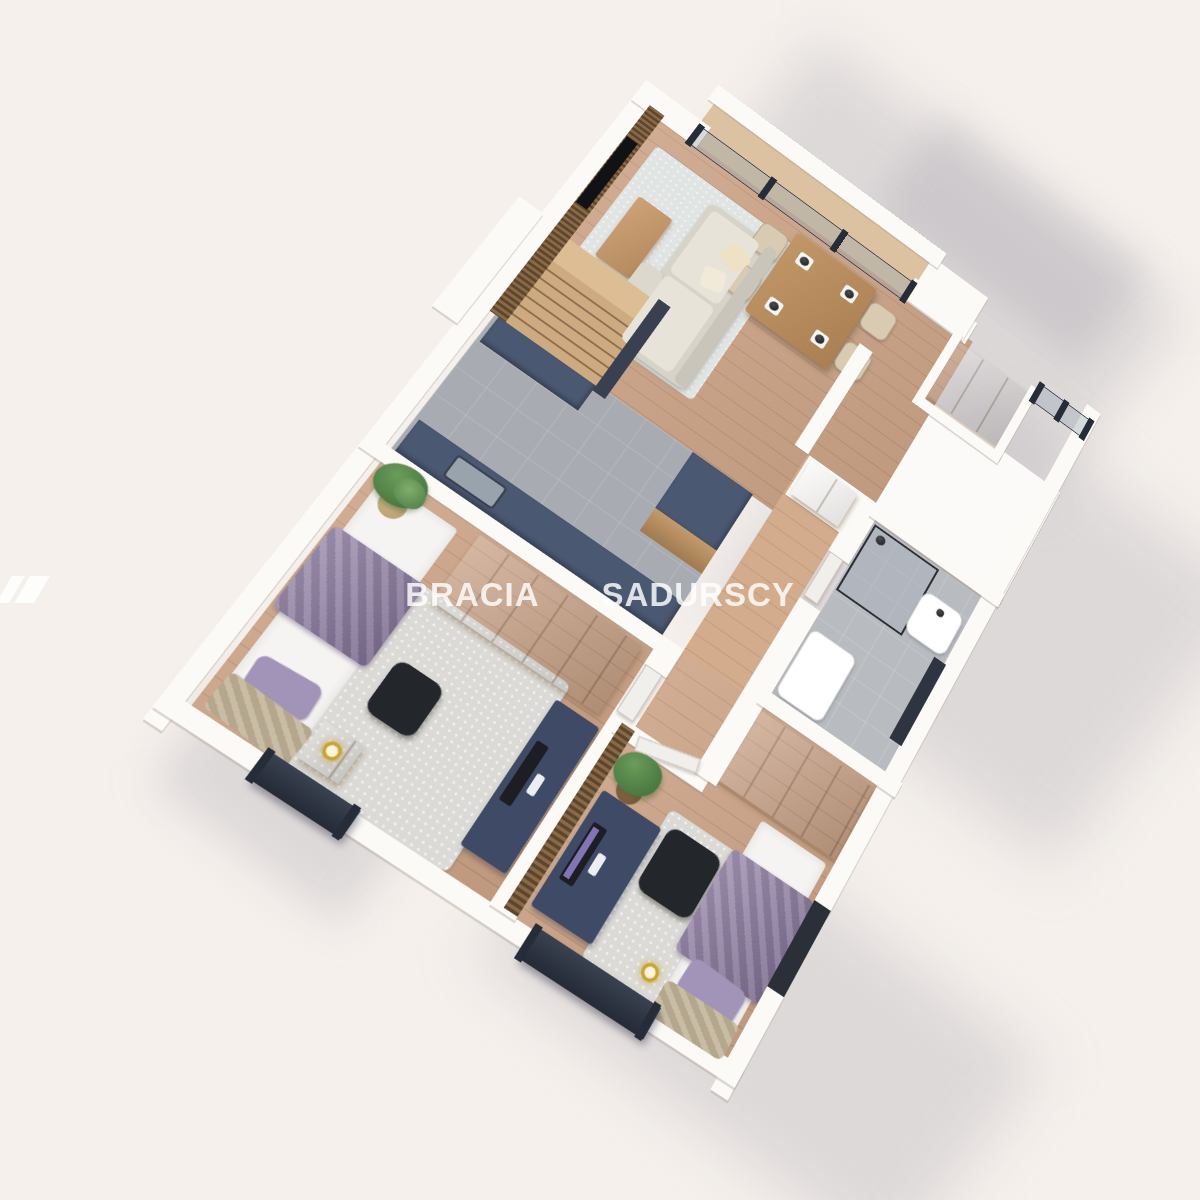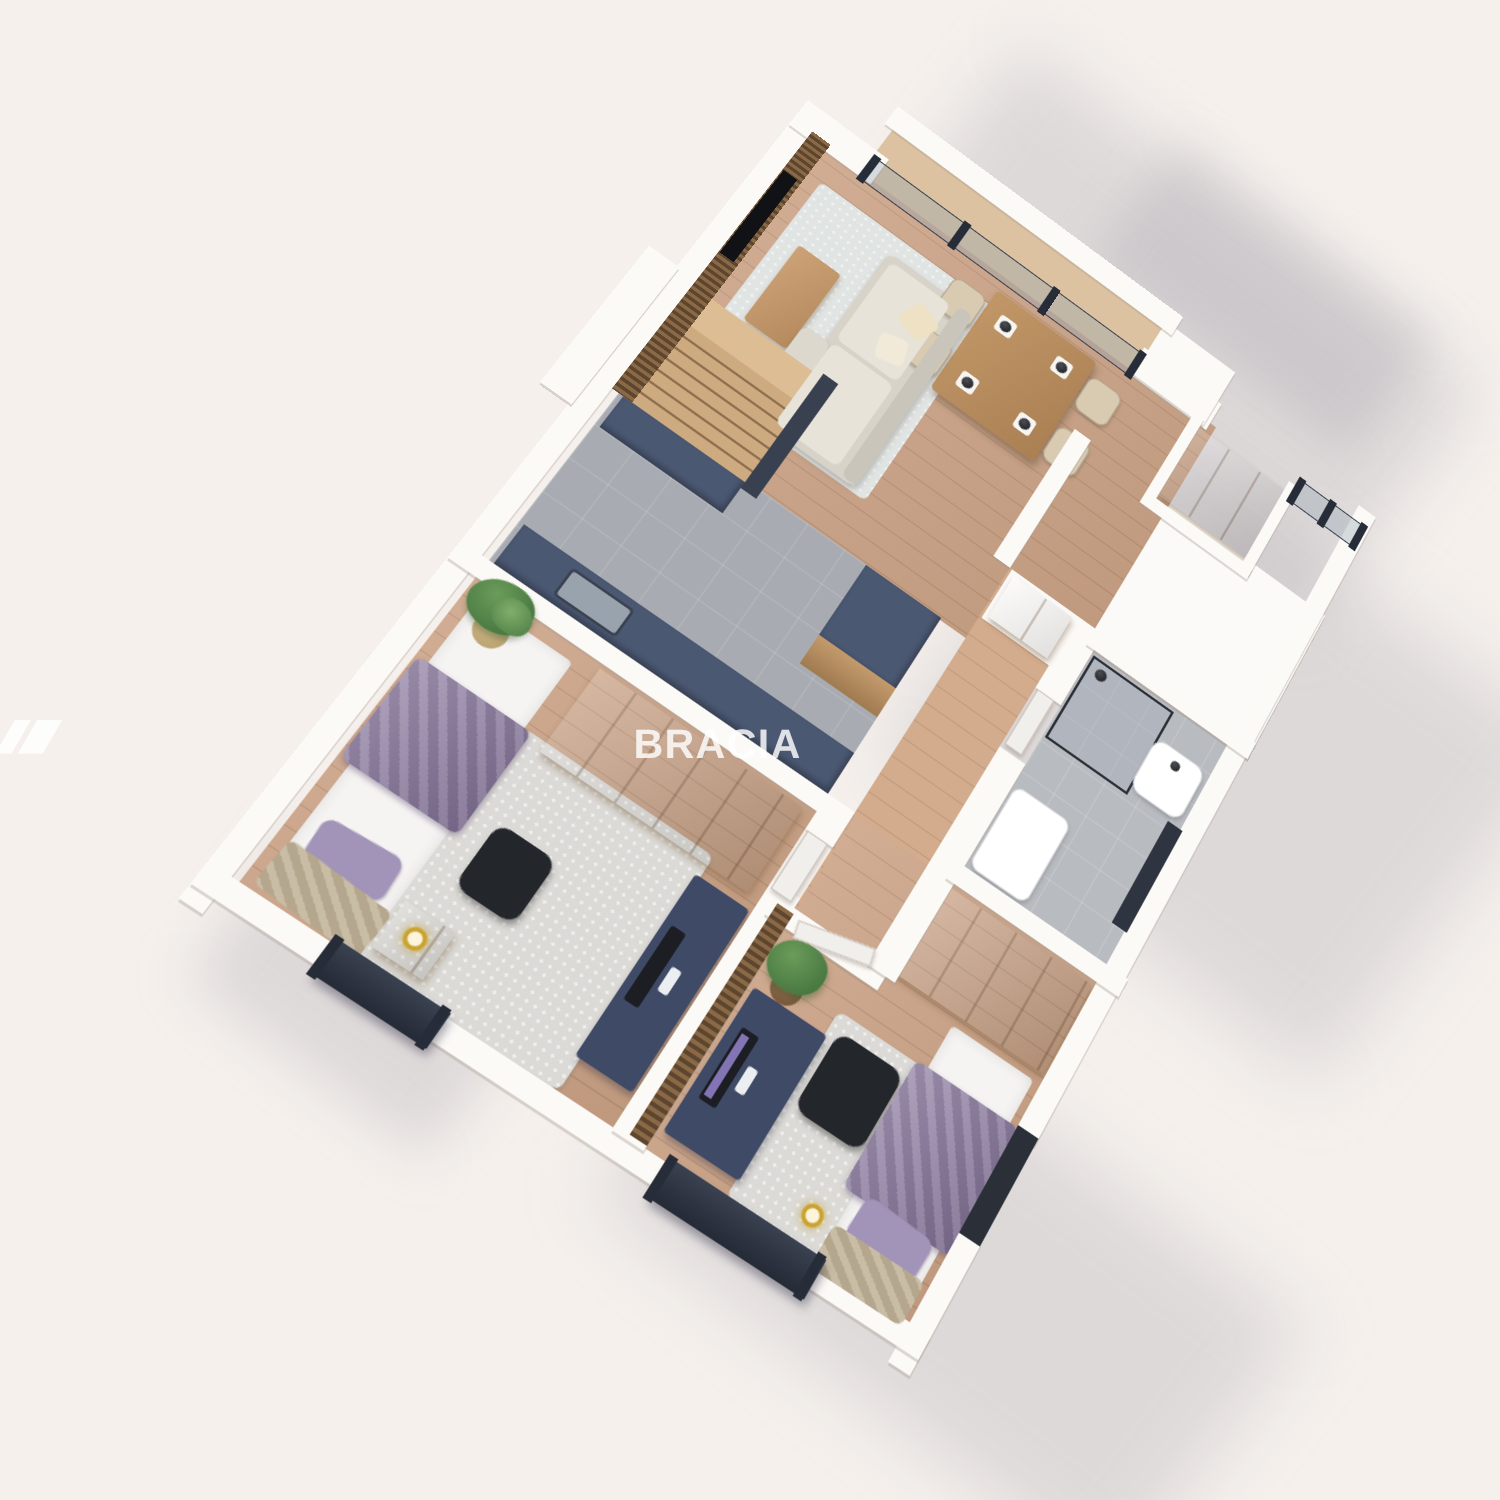--- a/index.html
+++ b/index.html
@@ -229,15 +229,16 @@
     <div class="post" style="left:348px;top:748px;width:7px;height:34px;"></div>
     <div class="post" style="left:470px;top:748px;width:7px;height:34px;"></div>
   </div>
 
   <div id="watermark">
     <span class="wm-text">BRACIA</span>
     <span class="wm-logo">
         <span class="p1"></span>
         <span class="p2"></span>
       </span>
+    <span class="wm-text">SADURSCY</span>
   </div>
 
 </div>
 
 </body></html>

